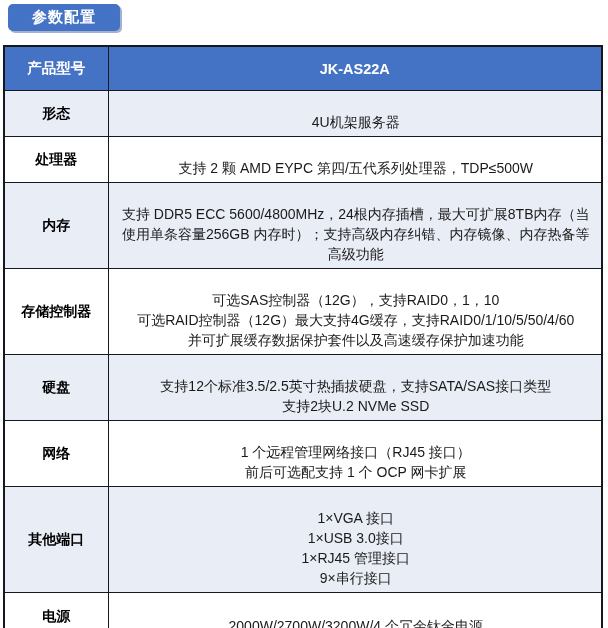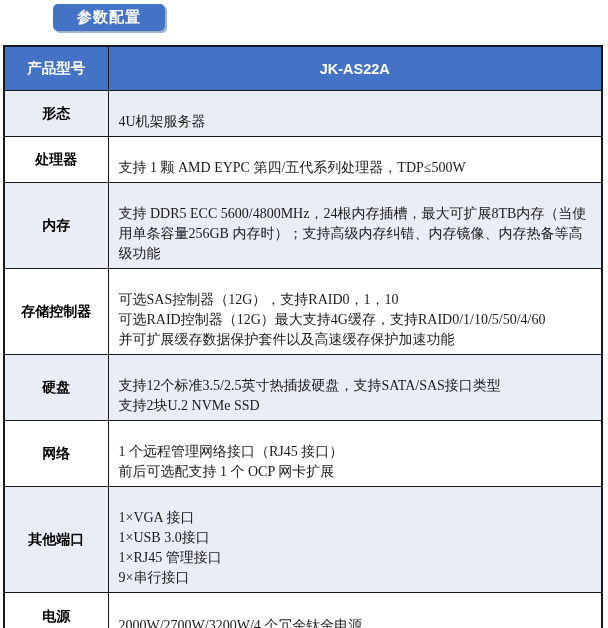--- a/index.html
+++ b/index.html
@@ -22,21 +22,20 @@
     min-width:112px; height:27px;
     background:var(--accent);
     border-radius:5px;
     color:#ffffff;
     font-size:15px;
     font-weight:bold;
     display:flex; align-items:center; justify-content:center;
     padding:0 18px;
     letter-spacing:1px;
     box-shadow:2px 2px 0 rgba(47,84,150,0.45);
-    margin-left:45px;
   }
   table.spec{
     position:absolute;
     left:3px; top:45px;
     width:600px;
     border-collapse:collapse;
     table-layout:fixed;
   }
   table.spec, table.spec th, table.spec td{
     border:1px solid var(--border);
@@ -56,25 +55,24 @@
     font-size:14px;
     font-weight:bold;
     color:#000000;
     text-align:center;
     vertical-align:middle;
     padding:2px 4px;
     background:transparent;
   }
   td.value{
     font-size:14px;
-    text-align:left;
+    text-align:center;
     vertical-align:middle;
     padding:21px 8px 4px 10px;
     line-height:20px;
-    font-family:Liberation Serif, serif;
   }
   tr.shaded{background:var(--tint);}
   tr.plain{background:#ffffff;}
   .line{white-space:normal;}
 </style>
 </head>
 <body>
 
 <div class="badge">
   <span>参数配置</span>
@@ -94,21 +92,21 @@
   <tbody id="rows">
       <tr class="shaded" style="height: 46px;">
     <th class="label">形态</th>
     <td class="value">
           <div class="line">4U机架服务器</div>
         </td>
   </tr>
       <tr class="plain" style="height: 40px;">
     <th class="label">处理器</th>
     <td class="value">
-          <div class="line">支持 1 颗 AMD EYPC 第四/五代系列处理器，TDP≤500W</div>
+          <div class="line">支持 2 颗 AMD EYPC 第四/五代系列处理器，TDP≤500W</div>
         </td>
   </tr>
       <tr class="shaded" style="height: 66px;">
     <th class="label">内存</th>
     <td class="value">
           <div class="line">支持 DDR5 ECC 5600/4800MHz，24根内存插槽，最大可扩展8TB内存（当使用单条容量256GB 内存时）；支持高级内存纠错、内存镜像、内存热备等高级功能</div>
         </td>
   </tr>
       <tr class="plain" style="height: 72px;">
     <th class="label">存储控制器</th>

